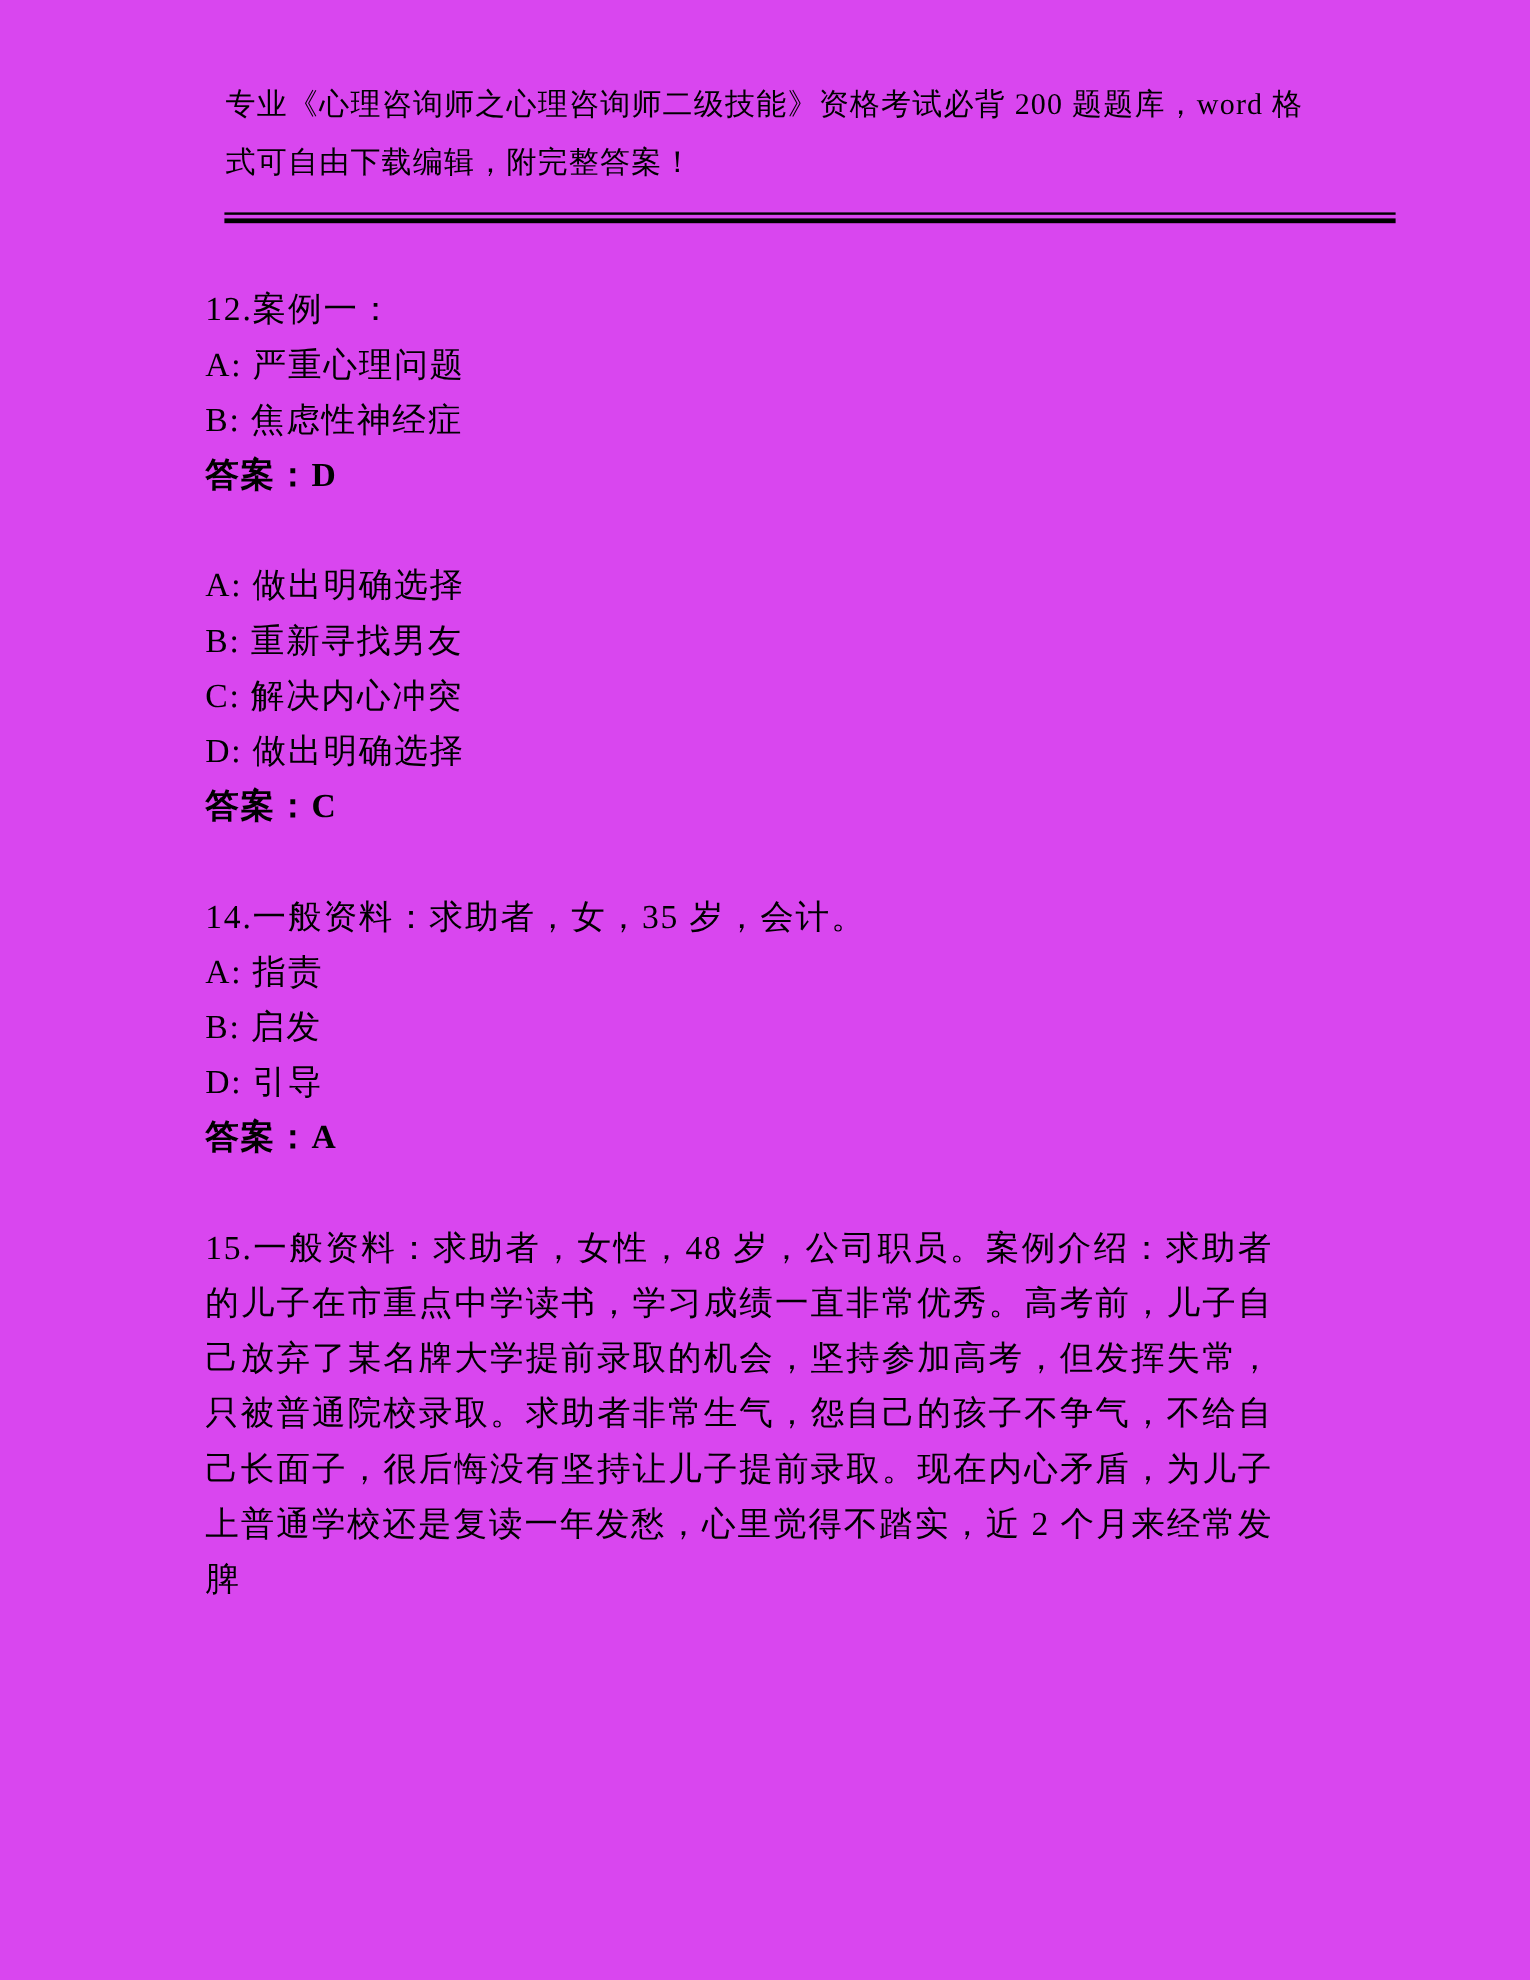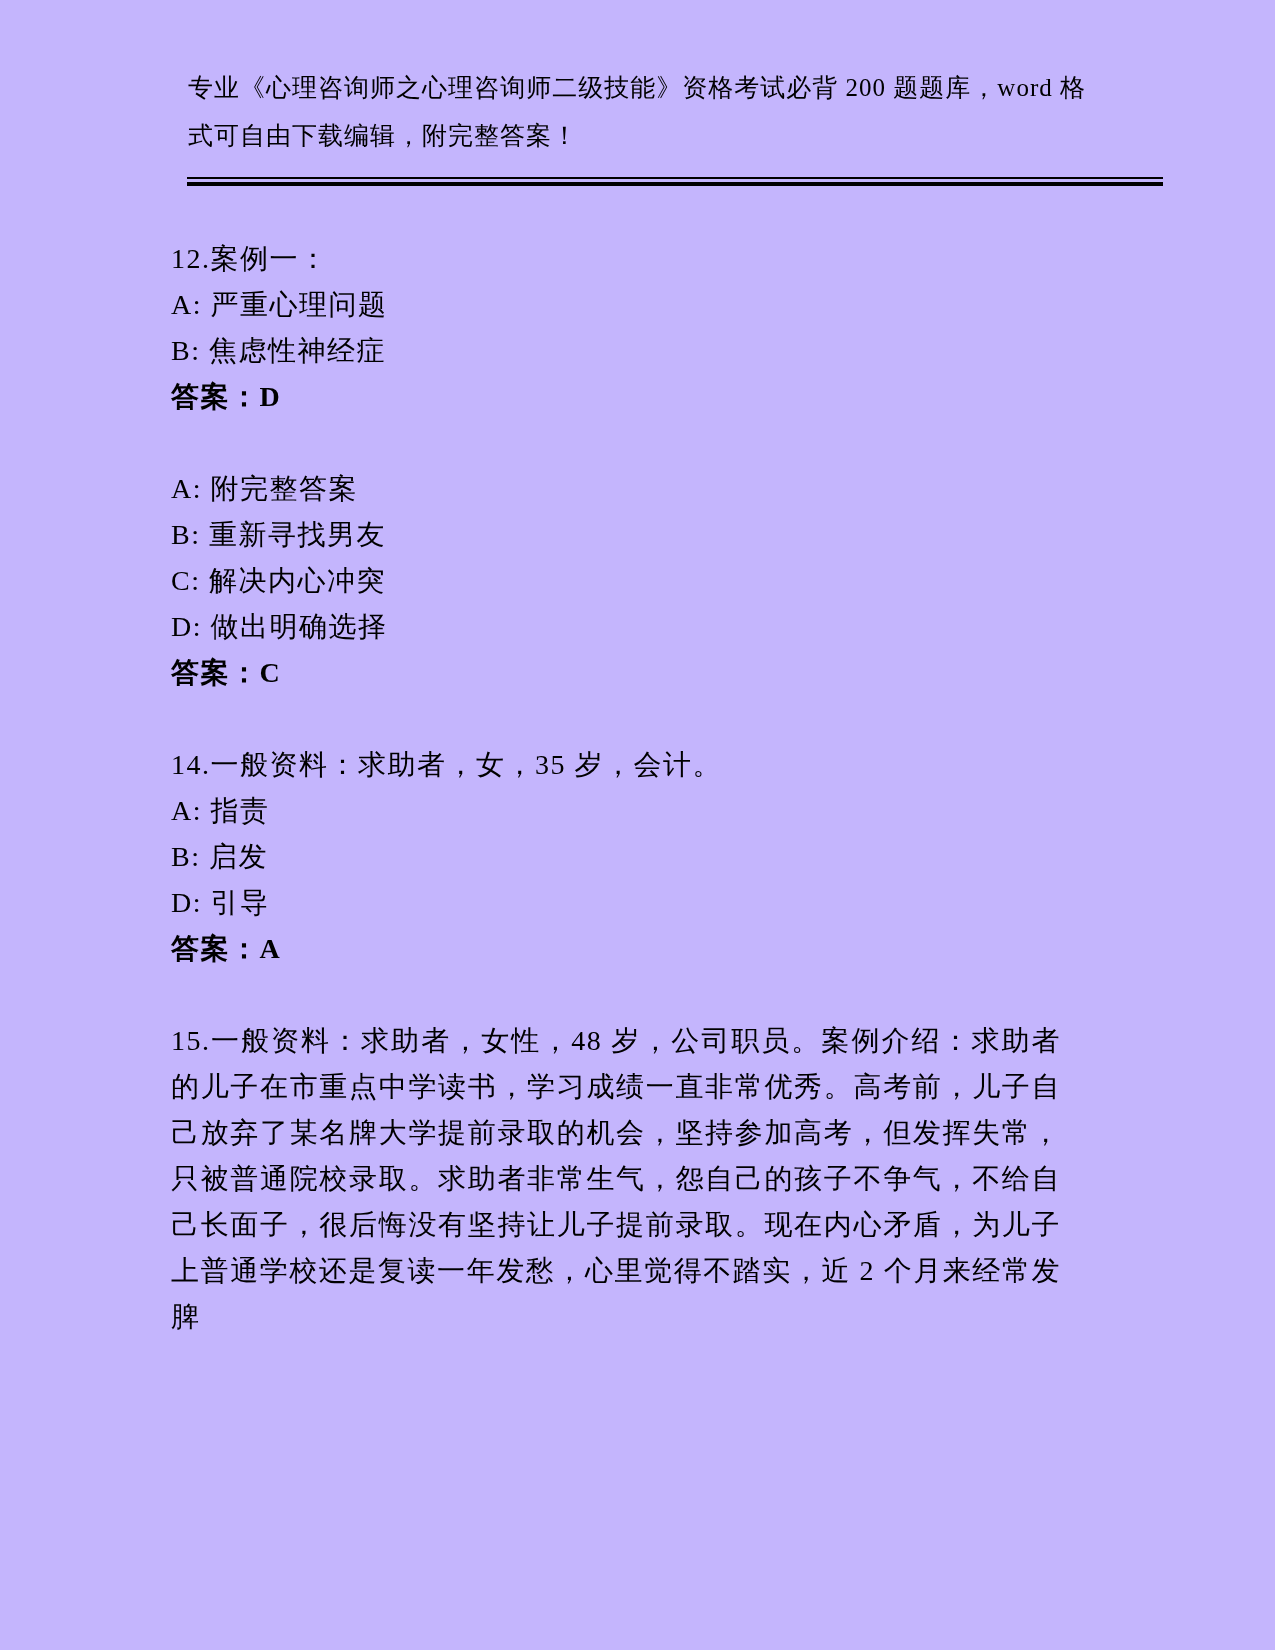--- a/index.html
+++ b/index.html
@@ -10,21 +10,21 @@
   body {
     width: 1275px;
     height: 1650px;
     font-family: "Liberation Serif", "DejaVu Serif", serif;
     color: #000000;
   }
   .page {
     position: relative;
     width: 1275px;
     height: 1650px;
-    background: #c4b5fd;
+    background: #d946ef;
     overflow: hidden;
   }
   
   .doc-header {
     position: absolute;
     left: 188px;
     top: 64px;
     width: 898px;
     font-size: 25px;
     line-height: 48px;
@@ -83,21 +83,21 @@
   <div class="content">
 
     <div class="qblock">
       <p>12.案例一：</p>
       <p>A: 严重心理问题</p>
       <p>B: 焦虑性神经症</p>
       <p class="answer-line">答案：D</p>
     </div>
 
     <div class="qblock">
-      <p>A: 附完整答案</p>
+      <p>A: 做出明确选择</p>
       <p>B: 重新寻找男友</p>
       <p>C: 解决内心冲突</p>
       <p>D: 做出明确选择</p>
       <p class="answer-line">答案：C</p>
     </div>
 
     <div class="qblock">
       <p>14.一般资料：求助者，女，35 岁，会计。</p>
       <p>A: 指责</p>
       <p>B: 启发</p>

